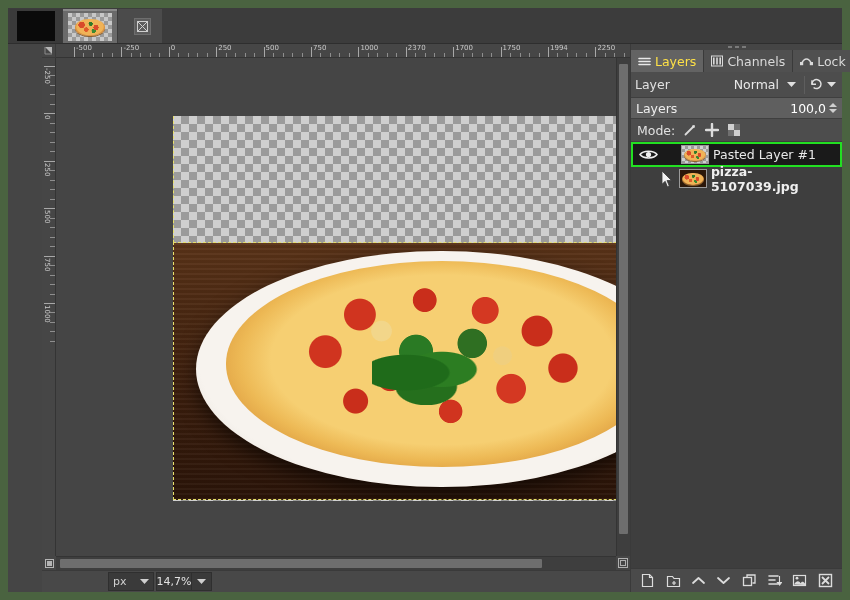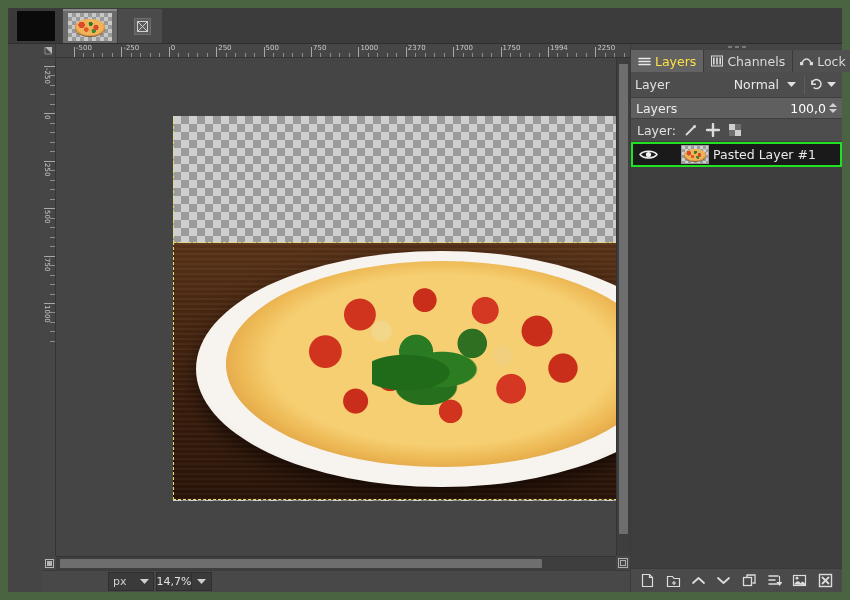--- a/index.html
+++ b/index.html
@@ -617,21 +617,21 @@
             </i>
           <i>
               <svg width="8" height="5" viewBox="0 0 8 5">
                 <path d="M0 0h8L4 4z" fill="#cfcfcf"></path>
               </svg>
             </i>
         </span>
       </div>
 
       <div class="row-lock">
-        <span>Layer:</span>
+        <span>Mode:</span>
         <span>
           <svg width="14" height="14" viewBox="0 0 14 14">
               <path d="M2.5 11.5L11 3" stroke="#dcdcdc" stroke-width="1.8" stroke-linecap="round"></path>
               <path d="M10 2l2 2-1.2 1.2L8.8 3.2z" fill="#dcdcdc"></path>
             </svg>
         </span>
         <span>
           <svg width="14" height="14" viewBox="0 0 14 14">
               <path d="M7 1v12M1 7h12" stroke="#dcdcdc" stroke-width="2.4" stroke-linecap="round"></path>
             </svg>
@@ -655,20 +655,32 @@
                 <circle cx="9.5" cy="6.5" r="2.6" fill="#f0f0f0"></circle>
               </svg>
           </span>
           <span class="lockcol"></span>
           <span class="lthumb">
             <span class="mini-pizza"></span>
           </span>
           <span class="lname">Pasted Layer #1</span>
         </div>
 
+        <div class="layer">
+          <span class="eye"></span>
+          <span class="lockcol">
+            <svg width="13" height="17" viewBox="0 0 13 17">
+                <path d="M1 1l9.5 9.5H6L8.3 16 6.4 16.8 4.2 11.3 1 14.2z" fill="#f2f2f2" stroke="#3a3a3a" stroke-width="0.8"></path>
+              </svg>
+          </span>
+          <span class="lthumb solid">
+            <span class="mini-pizza"></span>
+          </span>
+          <span class="lname bold">pizza-5107039.jpg</span>
+        </div>
 
       </div>
 
       <div id="dockbottom">
         <span class="dbtn">
           <svg width="15" height="15" viewBox="0 0 15 15">
               <path d="M2.5 1.5h7l3 3v9h-10z" fill="none" stroke="#dcdcdc" stroke-width="1.2"></path>
               <path d="M9.5 1.5v3h3" fill="none" stroke="#dcdcdc" stroke-width="1.2"></path>
             </svg>
         </span>

